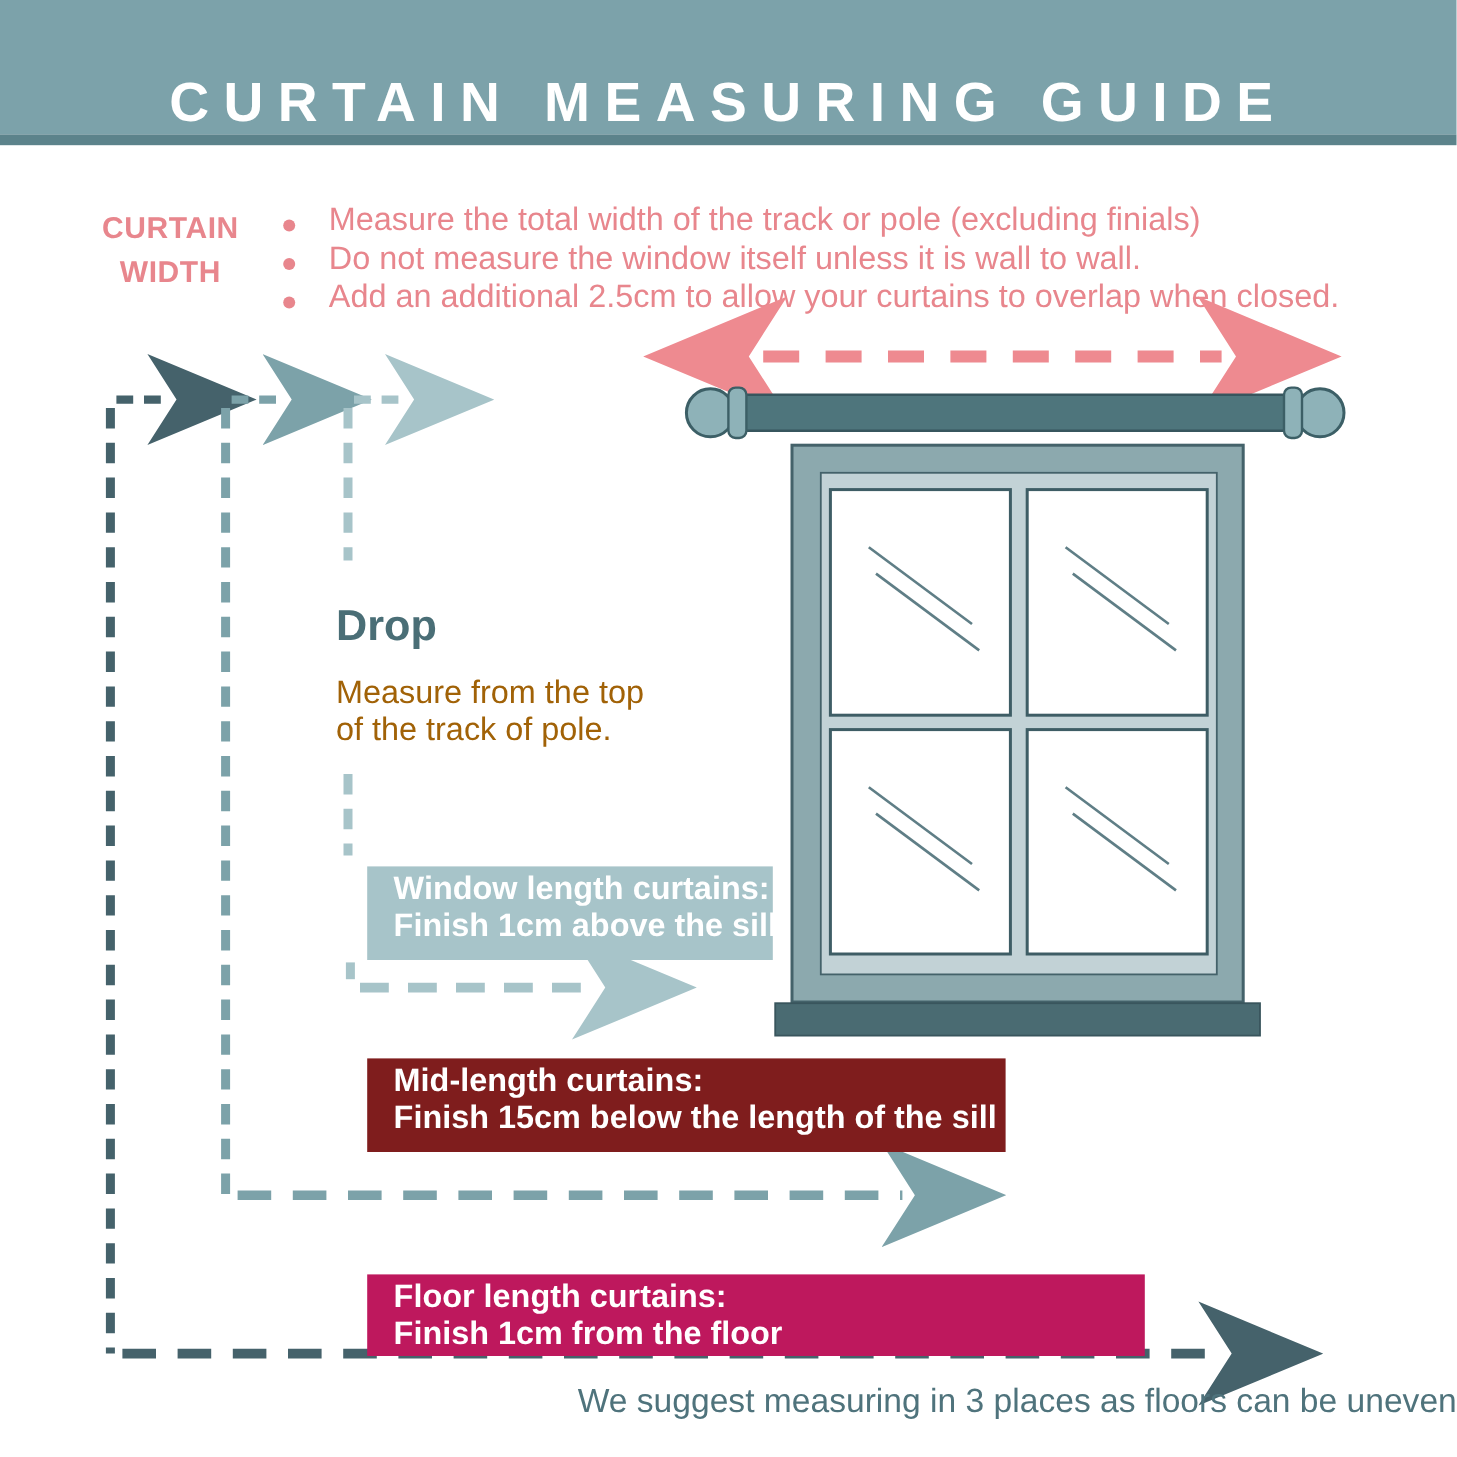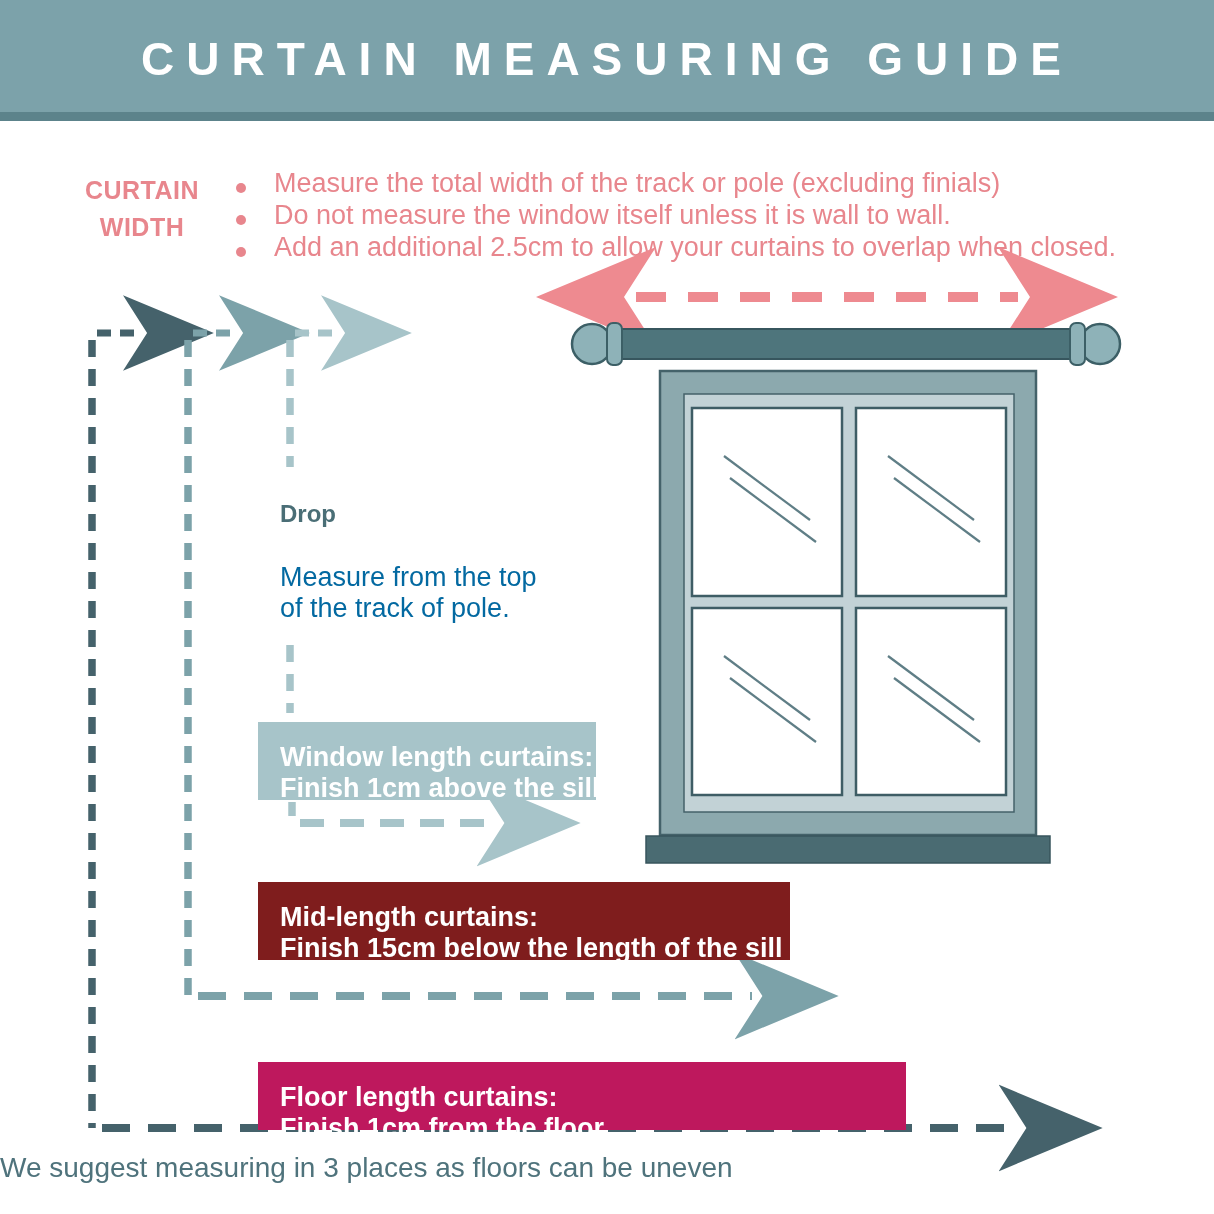--- a/index.html
+++ b/index.html
@@ -3,21 +3,21 @@
 <meta charset="utf-8">
 <style>
   html,body{margin:0;padding:0;background:#ffffff;}
   .canvas{
     position:relative;width:1214px;height:1214px;background:#ffffff;
     font-family:"Liberation Sans",sans-serif;overflow:hidden;
   }
   
   .header{
     position:absolute;left:0;top:0;width:1214px;height:112px;
-    background:#7CA2AA;display:flex;align-items:center;justify-content:center;
+    background:#7CA2AA;display:flex;align-items:flex-end;justify-content:center;
   }
   .header-title{
     color:#ffffff;font-size:46px;font-weight:bold;letter-spacing:12px;
     padding-top:6px;white-space:nowrap;
   }
   .header-strip{
     position:absolute;left:0;top:112px;width:1214px;height:9px;background:#5C838B;
   }
   
   .cw-label{
@@ -27,38 +27,38 @@
   .bullets{position:absolute;left:236px;top:167px;width:960px;}
   .bullet-row{display:flex;align-items:center;height:32px;}
   .bullet-dot{
     width:10px;height:10px;border-radius:50%;background:#E8868D;
     margin:10px 28px 0 0;flex:0 0 10px;
   }
   .bullet-text{color:#E8868D;font-size:27px;line-height:32px;white-space:nowrap;}
   
   .drop-heading{
     position:absolute;left:280px;top:500px;color:#4A6E76;
-    font-size:24px;font-weight:bold;
+    font-size:36px;font-weight:bold;
   }
   .drop-text{
-    position:absolute;left:280px;top:562px;color:#0369a1;
+    position:absolute;left:280px;top:562px;color:#a16207;
     font-size:27px;line-height:31px;
   }
   
   .len-box{
-    position:absolute;color:#ffffff;padding:20px 0 0 22px;box-sizing:border-box;
+    position:absolute;color:#ffffff;padding:3px 0 0 22px;box-sizing:border-box;margin-left:48px;
   }
   .len-box .t{font-size:27px;font-weight:bold;line-height:31px;white-space:nowrap;}
   .len-box .s{font-size:27px;font-weight:bold;line-height:31px;white-space:nowrap;}
   .box-window{left:258px;top:722px;width:338px;height:78px;background:#A7C4C9;}
   .box-mid{left:258px;top:882px;width:532px;height:78px;background:#7f1d1d;}
   .box-floor{left:258px;top:1062px;width:648px;height:68px;background:#be185d;}
   
   .footer-note{
-    position:absolute;left:0;top:1152px;width:1214px;text-align:left;
+    position:absolute;left:0;top:1152px;width:1214px;text-align:right;
     color:#4F737C;font-size:28px;
   }
   .layer{position:absolute;left:0;top:0;}
 </style>
 </head>
 <body>
 
 <div class="canvas">
 
   <div class="header">

